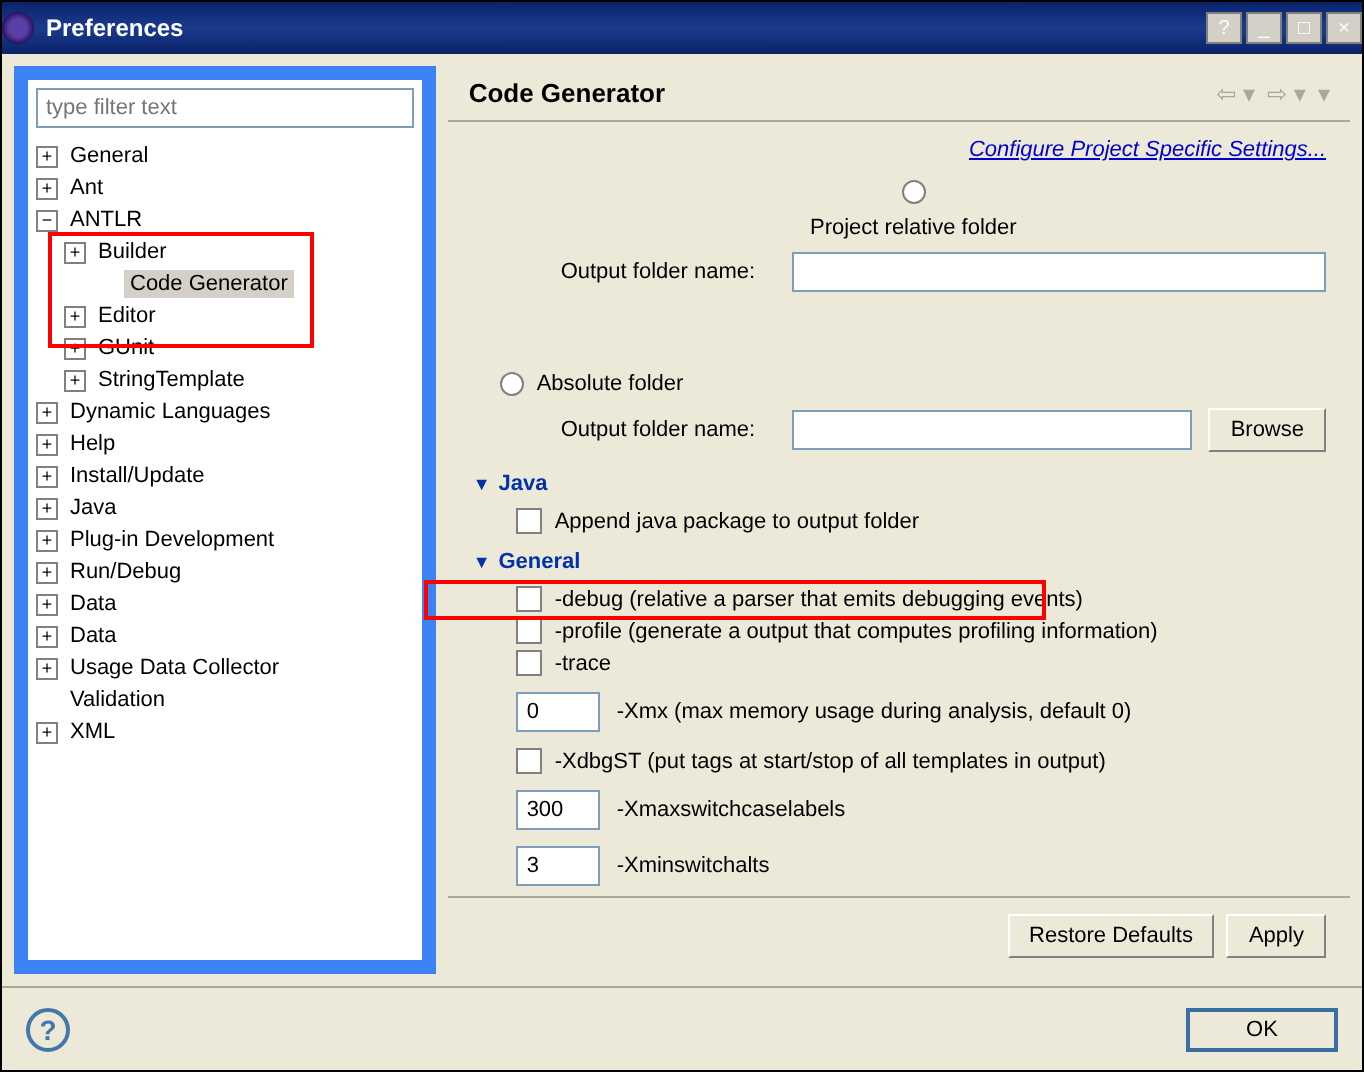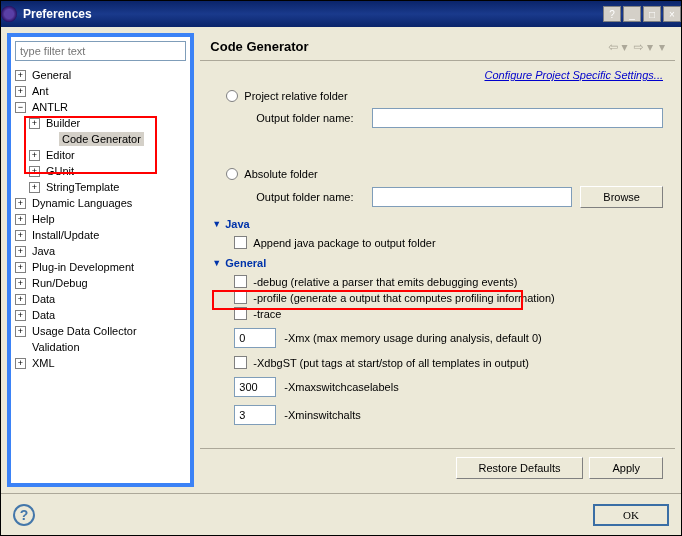--- a/index.html
+++ b/index.html
@@ -4,21 +4,21 @@
 <style>
   * { box-sizing: border-box; margin: 0; padding: 0; }
   body { font-family: Tahoma, sans-serif; font-size: 11px; background: #fff; }
   .window { width: 682px; height: 536px; border: 1px solid #000; background: #ece9d8; position: relative; }
   .titlebar { height: 26px; background: linear-gradient(to bottom,#0a246a 0%,#1a3a8c 50%,#0a246a 100%); display:flex; align-items:center; padding:0 0; color:#fff; }
   .titlebar .icon { width:16px; height:16px; background:radial-gradient(circle,#5a3fa6 40%,#2a1060 70%); border-radius:50%; margin-right:6px;}
   .titlebar .title { font-weight:bold; flex:1; font-size:12px;}
   .titlebar .btns { display:flex; gap:2px;}
   .titlebar .btn { width:18px; height:16px; background:#d4d0c8; border:1px solid #808080; display:flex; align-items:center; justify-content:center; font-size:10px; cursor:pointer;}
   .body { display:flex; height:calc(100% - 26px - 42px); }
-  .sidebar { width:216px; background:#fff; border:4px solid #3b82f6; margin:6px; display:flex; flex-direction:column;}
+  .sidebar { width:216px; background:#fff; border:7px solid #3b82f6; margin:6px; display:flex; flex-direction:column;}
   .filter { margin:4px; }
   .filter input { width:100%; height:20px; border:1px solid #7f9db9; padding:2px 4px; font-size:11px; color:#999;}
   .tree { flex:1; overflow:auto; padding:2px 0;}
   .tree-item { display:flex; align-items:center; padding:1px 0 1px 4px; white-space:nowrap; cursor:pointer;}
   .tree-item.level1 { padding-left:18px;}
   .tree-item.level2 { padding-left:34px;}
   .expander { width:11px; height:11px; border:1px solid #808080; display:inline-flex; align-items:center; justify-content:center; font-size:9px; line-height:1; margin-right:3px; background:#fff;}
   .expander.leaf { border:none; background:none;}
   .tree-item.selected .label { background:#d4d0c8; }
   .tree-item .label { padding:1px 3px;}
@@ -30,32 +30,32 @@
   .header h1 { font-size:13px; font-weight:bold; flex:1;}
   .nav-arrows { display:flex; gap:6px; color:#aca899; font-size:12px;}
   .content-body { flex:1; background:#ece9d8; padding:8px 12px 0 12px; overflow:hidden;}
   .link { color:#0000cc; text-decoration:underline; cursor:pointer; text-align:right; display:block; margin-bottom:9px;font-style:italic;}
   .radio-row { display:flex; align-items:center; gap:6px; margin:4px 0;}
   .radio { width:12px; height:12px; border:1px solid #808080; border-radius:50%; background:#fff;}
   .field-row { display:flex; align-items:center; gap:8px; margin:6px 0 10px 44px;justify-content:flex-end;}
   .field-row label { width:108px;}
   .field-row .txt { flex:1; height:20px; border:1px solid #7f9db9; background:#fff;}
   .field-row .txt.short { flex:0 0 200px;}
-  .btn-std { height:22px; padding:0 22px; background:#ece9d8; border:1px solid #808080; border-top-color:#fff; border-left-color:#fff; cursor:pointer; font-size:11px;}
+  .btn-std { height:22px; padding:0 10px; background:#ece9d8; border:1px solid #808080; border-top-color:#fff; border-left-color:#fff; cursor:pointer; font-size:11px;}
   .section-hdr { display:flex; align-items:center; gap:4px; color:#0033aa; font-weight:bold; margin:8px 0 6px 0; cursor:pointer;}
   .section-hdr .tw { font-size:9px;}
   .check-row { display:flex; align-items:center; gap:6px; margin:3px 0 3px 22px;}
   .check { width:13px; height:13px; border:1px solid #808080; background:#fff;}
   .num-row { display:flex; align-items:center; gap:8px; margin:8px 0 8px 22px;}
   .num-row input { width:42px; height:20px; border:1px solid #7f9db9; padding:2px 4px; font-size:11px;}
   .content-footer { display:flex; justify-content:flex-end; gap:6px; padding:8px 12px; border-top:1px solid #aca899;}
   .bottom { position:absolute; bottom:0; left:0; right:0; height:42px; background:#ece9d8; border-top:1px solid #aca899; display:flex; align-items:center; padding:0 12px;}
   .help-icon { width:22px; height:22px; border:2px solid #4477aa; border-radius:50%; color:#4477aa; display:flex; align-items:center; justify-content:center; font-weight:bold; font-size:14px; cursor:pointer;}
   .bottom .btns { margin-left:auto; display:flex; gap:6px;}
-  .bottom .btn-std { width:76px;font-family:Liberation Serif, serif;}
+  .bottom .btn-std { width:76px;}
   .bottom .btn-std.default { border:2px solid #3a6ea5;}
 </style>
 </head>
 <body>
 
 <div class="window">
   <div class="titlebar">
     <div class="icon"></div>
     <div class="title">Preferences</div>
     <div class="btns">
@@ -156,21 +156,21 @@
         <h1>Code Generator</h1>
         <div class="nav-arrows">
           <span>⇦ ▾</span>
           <span>⇨ ▾</span>
           <span>▾</span>
         </div>
       </div>
       <div class="content-body">
         <a class="link">Configure Project Specific Settings...</a>
 
-        <div class="radio-row" style="margin-left:14px;">
+        <div class="radio-row" style="margin-left:14px;flex-direction:column;">
           <span class="radio"></span>
           <span>Project relative folder</span>
         </div>
         <div class="field-row">
           <label>Output folder name:</label>
           <div class="txt"></div>
         </div>
         <div class="radio-row" style="margin-left:14px;margin-top:40px;">
           <span class="radio"></span>
           <span>Absolute folder</span>

